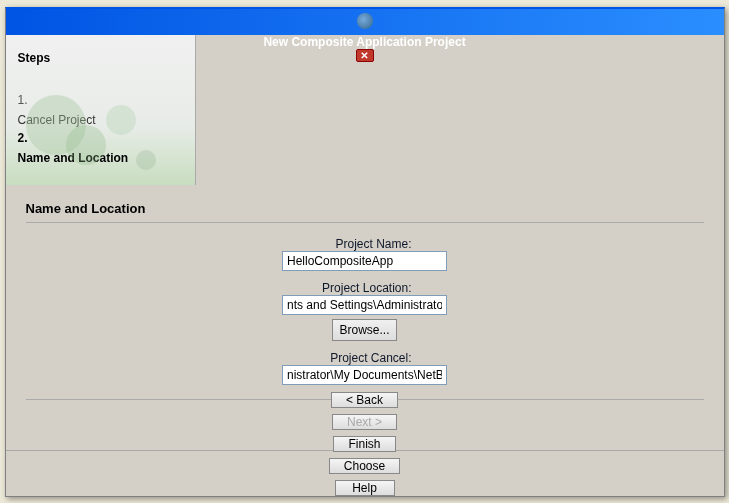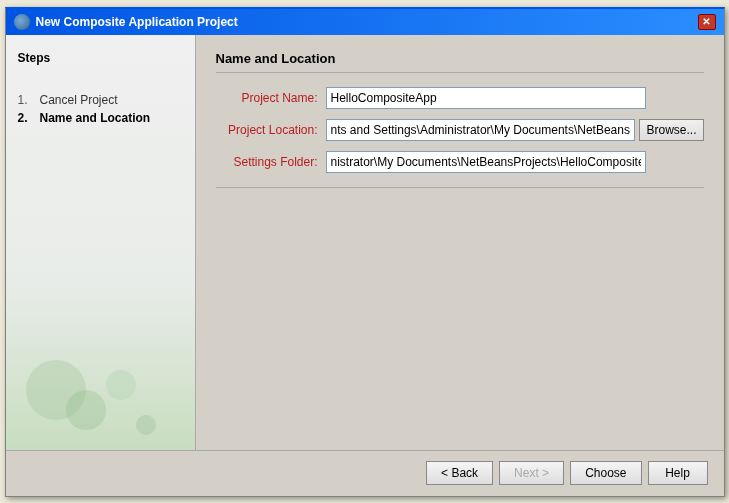--- a/index.html
+++ b/index.html
@@ -1,15 +1,15 @@
 <!DOCTYPE html>
 <html><head>
   <meta charset="utf-8">
   <style>
-    * { box-sizing: border-box; margin: 0; padding: 0; }
+    * { box-sizing: border-box; margin: 0; padding: 0; flex-direction: column; }
     body {
       font-family: 'Segoe UI', Tahoma, Arial, sans-serif;
       font-size: 12px;
       background: #ece9d8;
       display: flex;
       align-items: center;
       justify-content: center;
       width: 729px;
       height: 503px;
       overflow: hidden;
@@ -144,21 +144,21 @@
     .form-row {
       display: flex;
       align-items: center;
       margin-bottom: 10px;
     }
     .form-label {
       width: 110px;
       text-align: right;
       padding-right: 8px;
       font-size: 12px;
-      color: #b91c1c;
+      color: #0f172a;
       flex-shrink: 0;
     }
     .form-input {
       flex: 1;
       height: 22px;
       border: 1px solid #7f9db9;
       background: white;
       font-size: 12px;
       padding: 2px 4px;
       outline: none;
@@ -271,31 +271,32 @@
 
           <div class="form-row">
             <label class="form-label">Project Location:</label>
             <div class="form-input-row">
               <input class="form-input" type="text" value="nts and Settings\Administrator\My Documents\NetBeansProjects" style="">
               <button class="browse-btn">Browse...</button>
             </div>
           </div>
 
           <div class="form-row">
-            <label class="form-label">Settings Folder:</label>
+            <label class="form-label">Project Cancel:</label>
             <input class="form-input" type="text" style="max-width: 320px;" value="nistrator\My Documents\NetBeansProjects\HelloCompositeApp">
           </div>
 
           <hr class="divider">
 
         </div>
       </div>
 
     </div>
 
     <div class="footer">
       <button class="footer-btn">&lt; Back</button>
       <button class="footer-btn" disabled="">Next &gt;</button>
+      <button class="footer-btn">Finish</button>
       <button class="footer-btn">Choose</button>
       <button class="footer-btn">Help</button>
     </div>
   </div>
 </div>
 
 </body></html>

